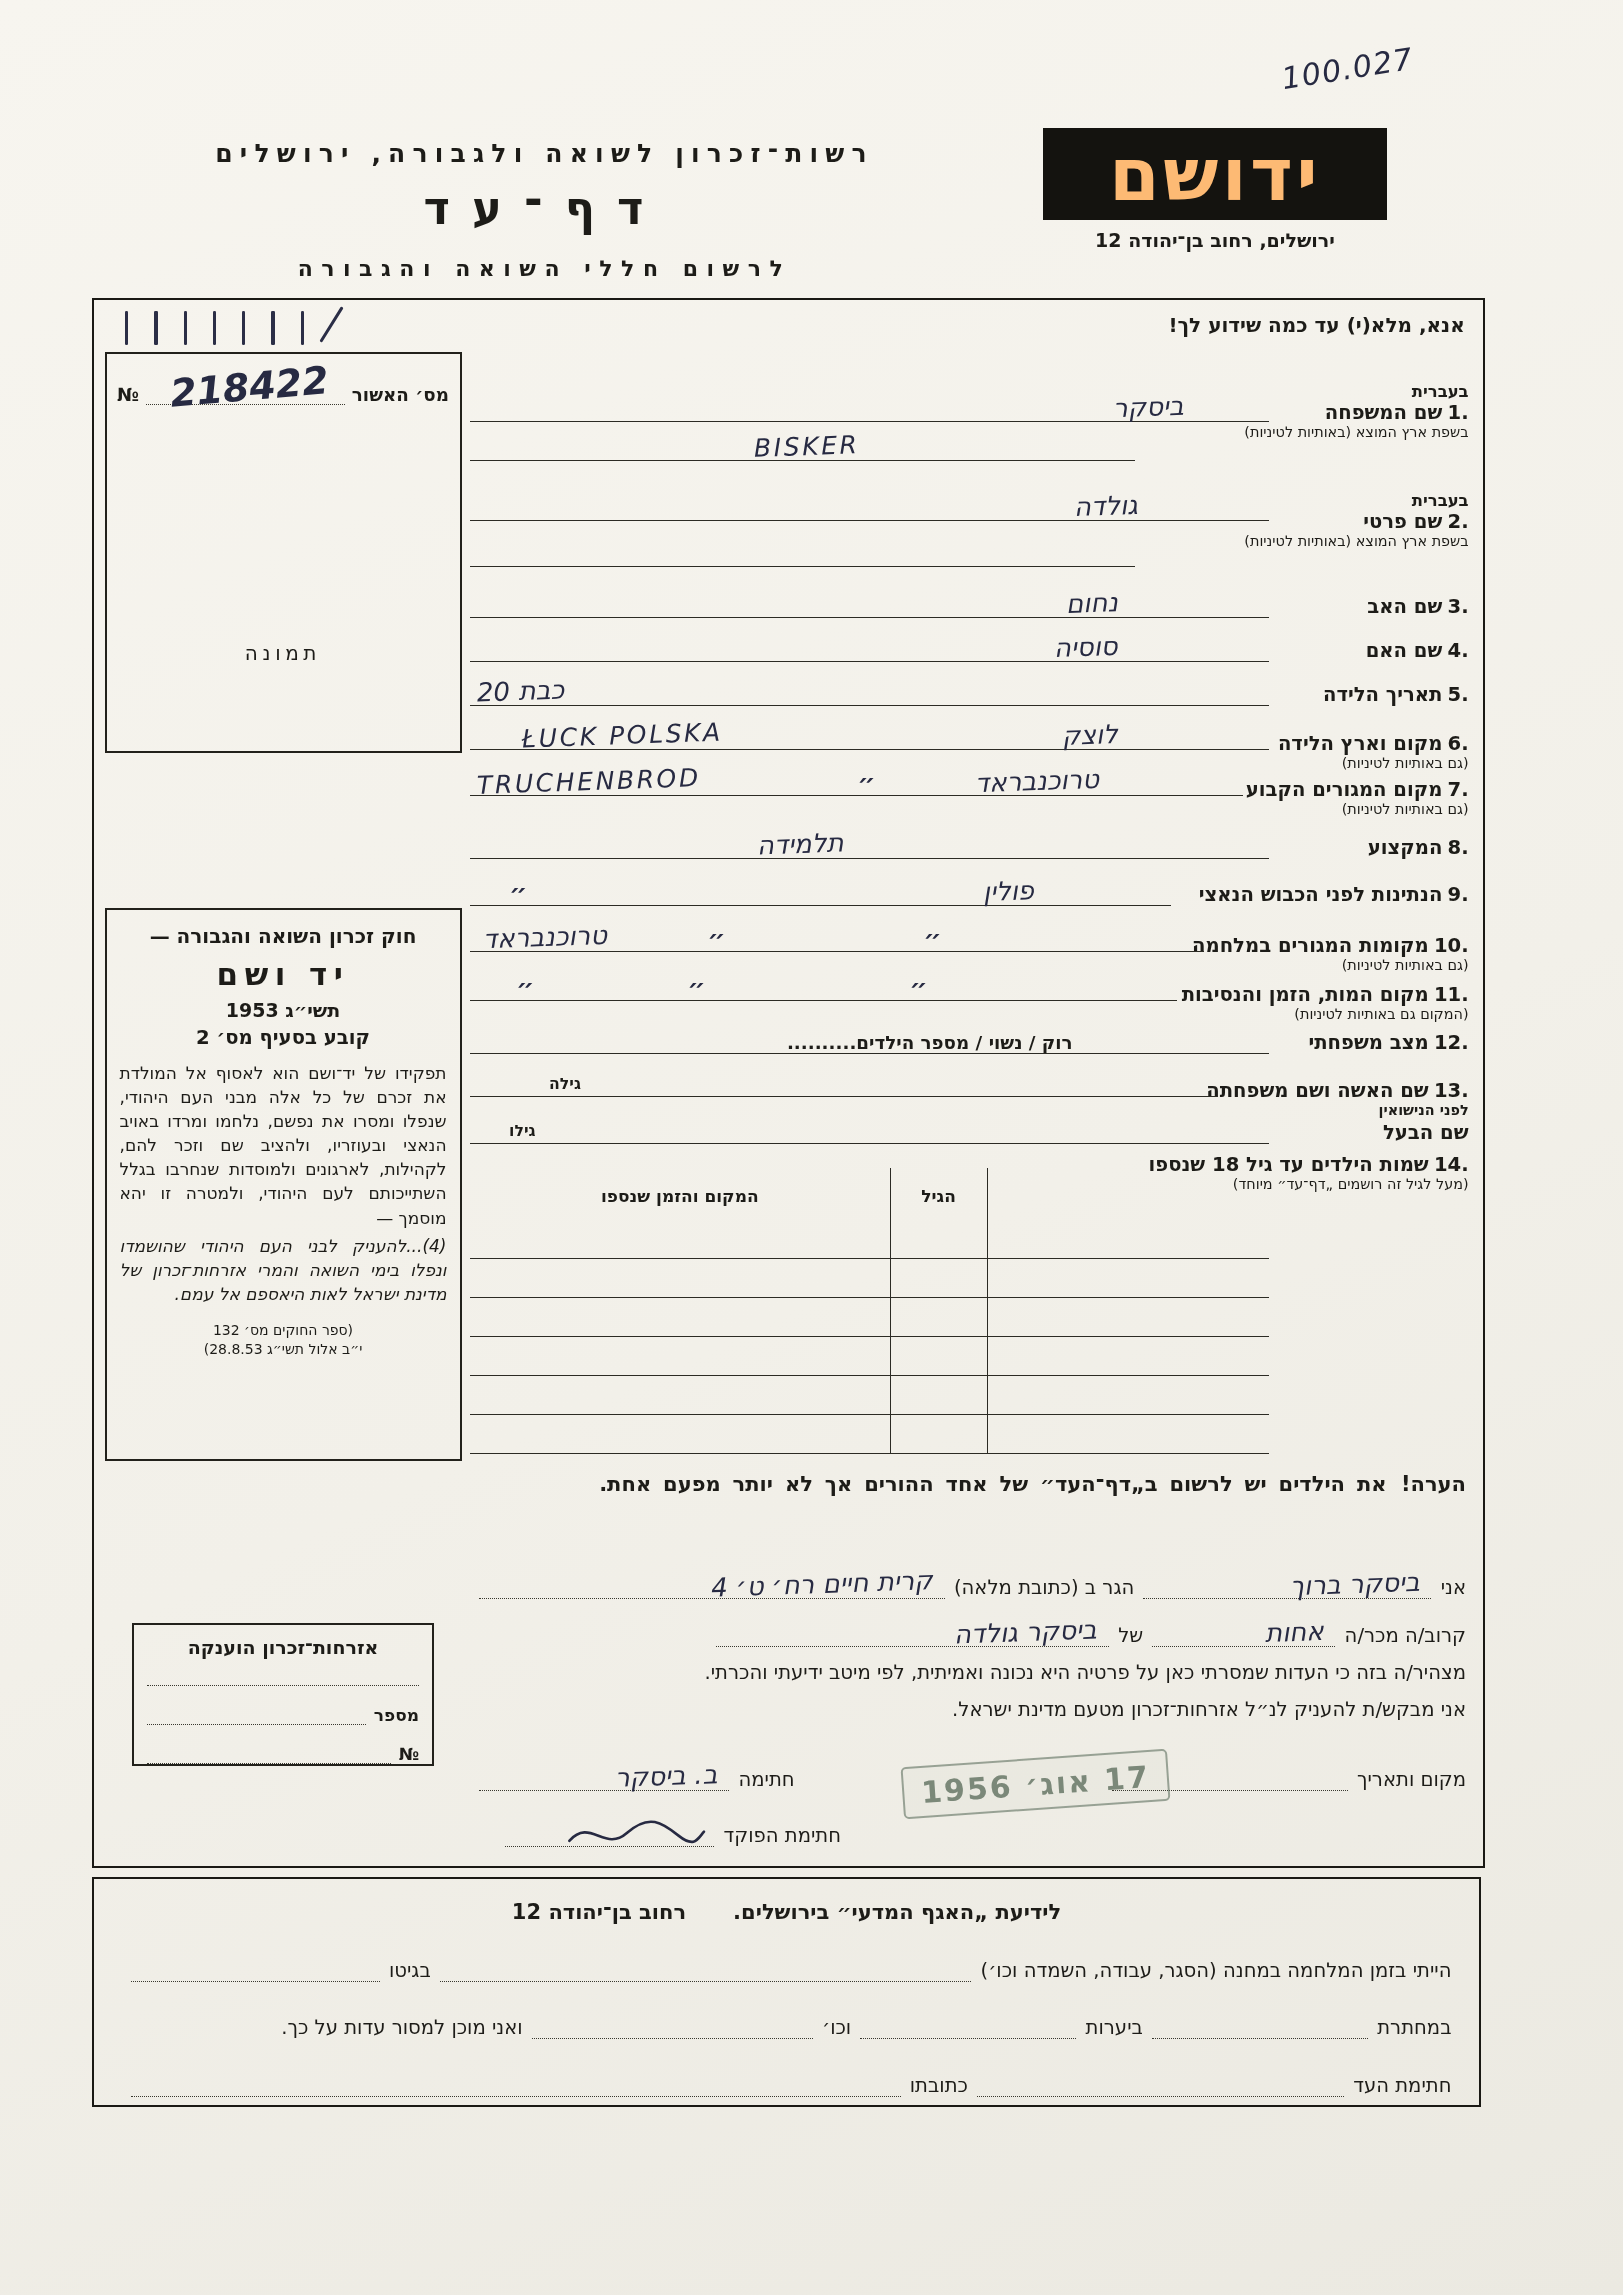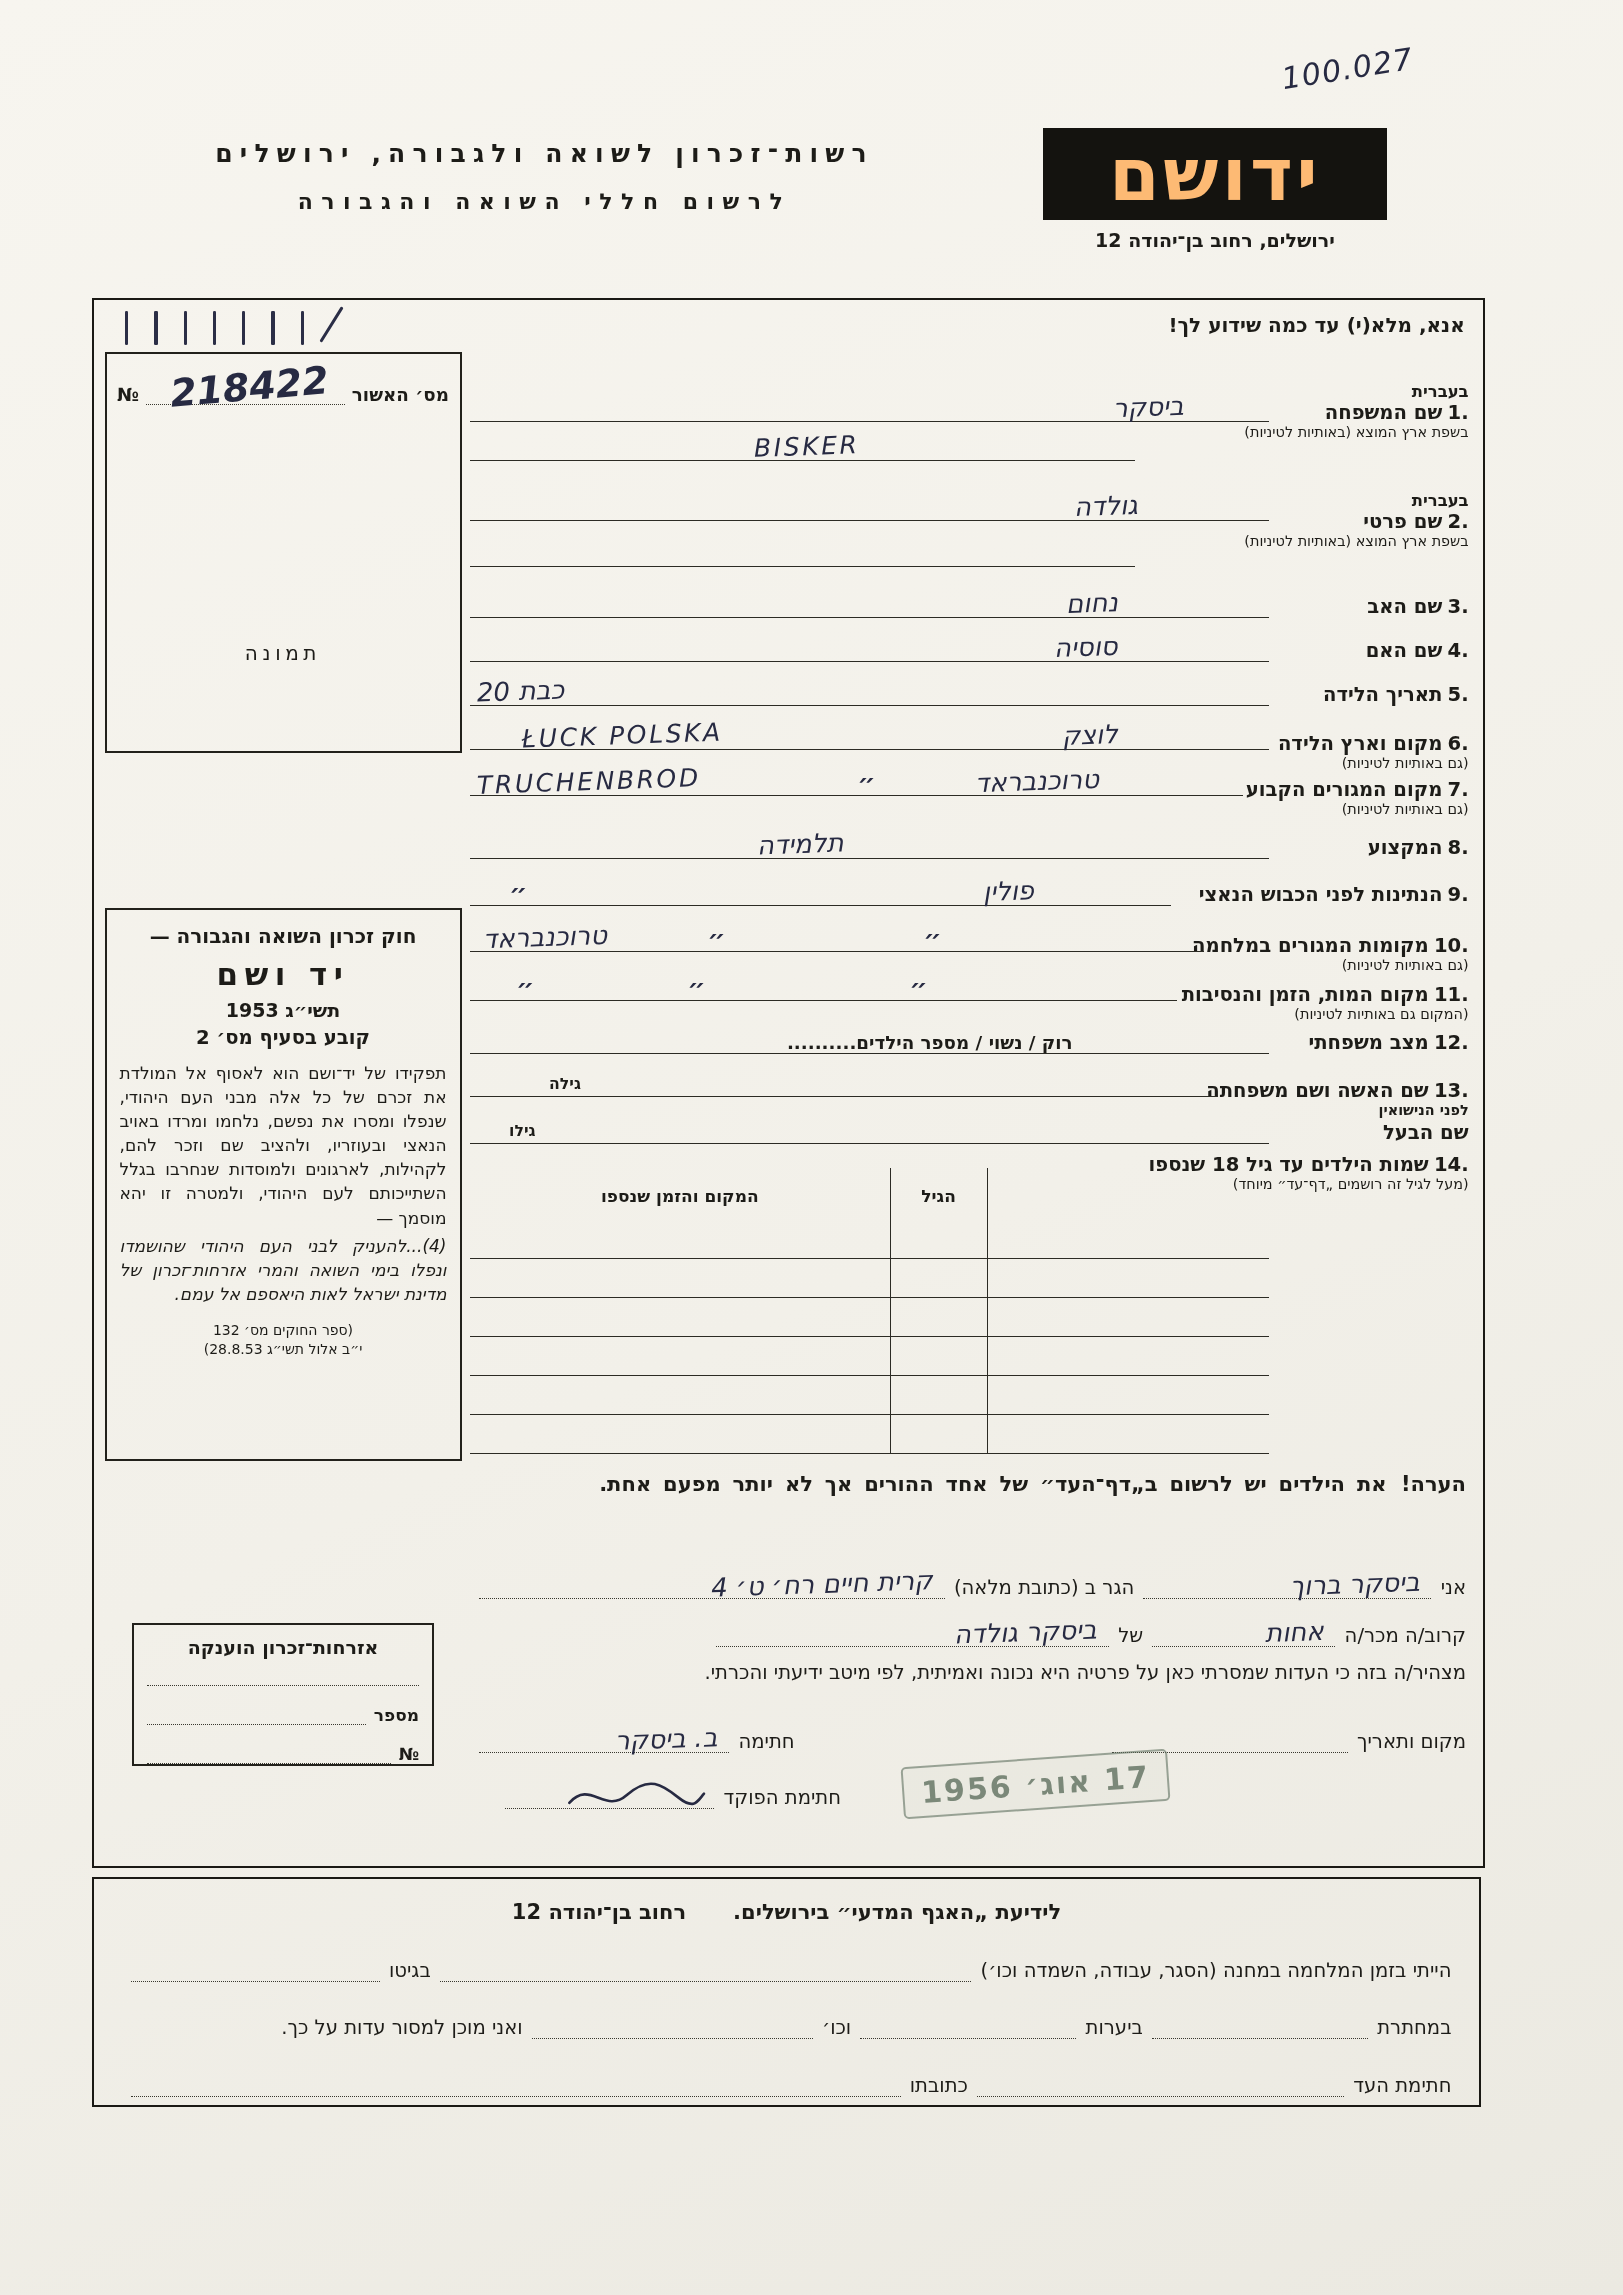--- a/index.html
+++ b/index.html
@@ -107,20 +107,21 @@
 </style>
 </head>
 <body>
 
 <div class="page">
 
   <div class="corner-note hw">100.027</div>
 
   <div class="hdr">
     <div class="hdr-auth">רשות־זכרון לשואה ולגבורה, ירושלים</div>
+    <div class="hdr-title">דף־עד</div>
     <div class="hdr-sub">לרשום חללי השואה והגבורה</div>
   </div>
 
   <div class="logo-wrap">
     <div class="logo">ידושם</div>
     <div class="logo-addr">ירושלים, רחוב בן־יהודה 12</div>
   </div>
 
   <section class="main-box">
 
@@ -394,20 +395,21 @@
         <span class="dline w280">
           <span class="hw rot">אחות</span>
         </span>
         <span class="dlabel">של</span>
         <span class="dline w600">
           <span class="hw rot">ביסקר גולדה</span>
         </span>
         <span class="grow"></span>
       </div>
       <div class="dtext">מצהיר/ה בזה כי העדות שמסרתי כאן על פרטיה היא נכונה ואמיתית, לפי מיטב ידיעתי והכרתי.</div>
+      <div class="dtext">אני מבקש/ת להעניק לנ״ל אזרחות־זכרון מטעם מדינת ישראל.</div>
       <div class="drow" style="margin-top:41px">
         <span class="dlabel">מקום ותאריך</span>
         <span class="dline w360"></span>
         <span class="sp470"></span>
         <span class="dlabel">חתימה</span>
         <span class="dline grow">
           <span class="hw rot">ב. ביסקר</span>
         </span>
       </div>
       <div class="drow" style="margin-top:27.5px;margin-right:625px">

